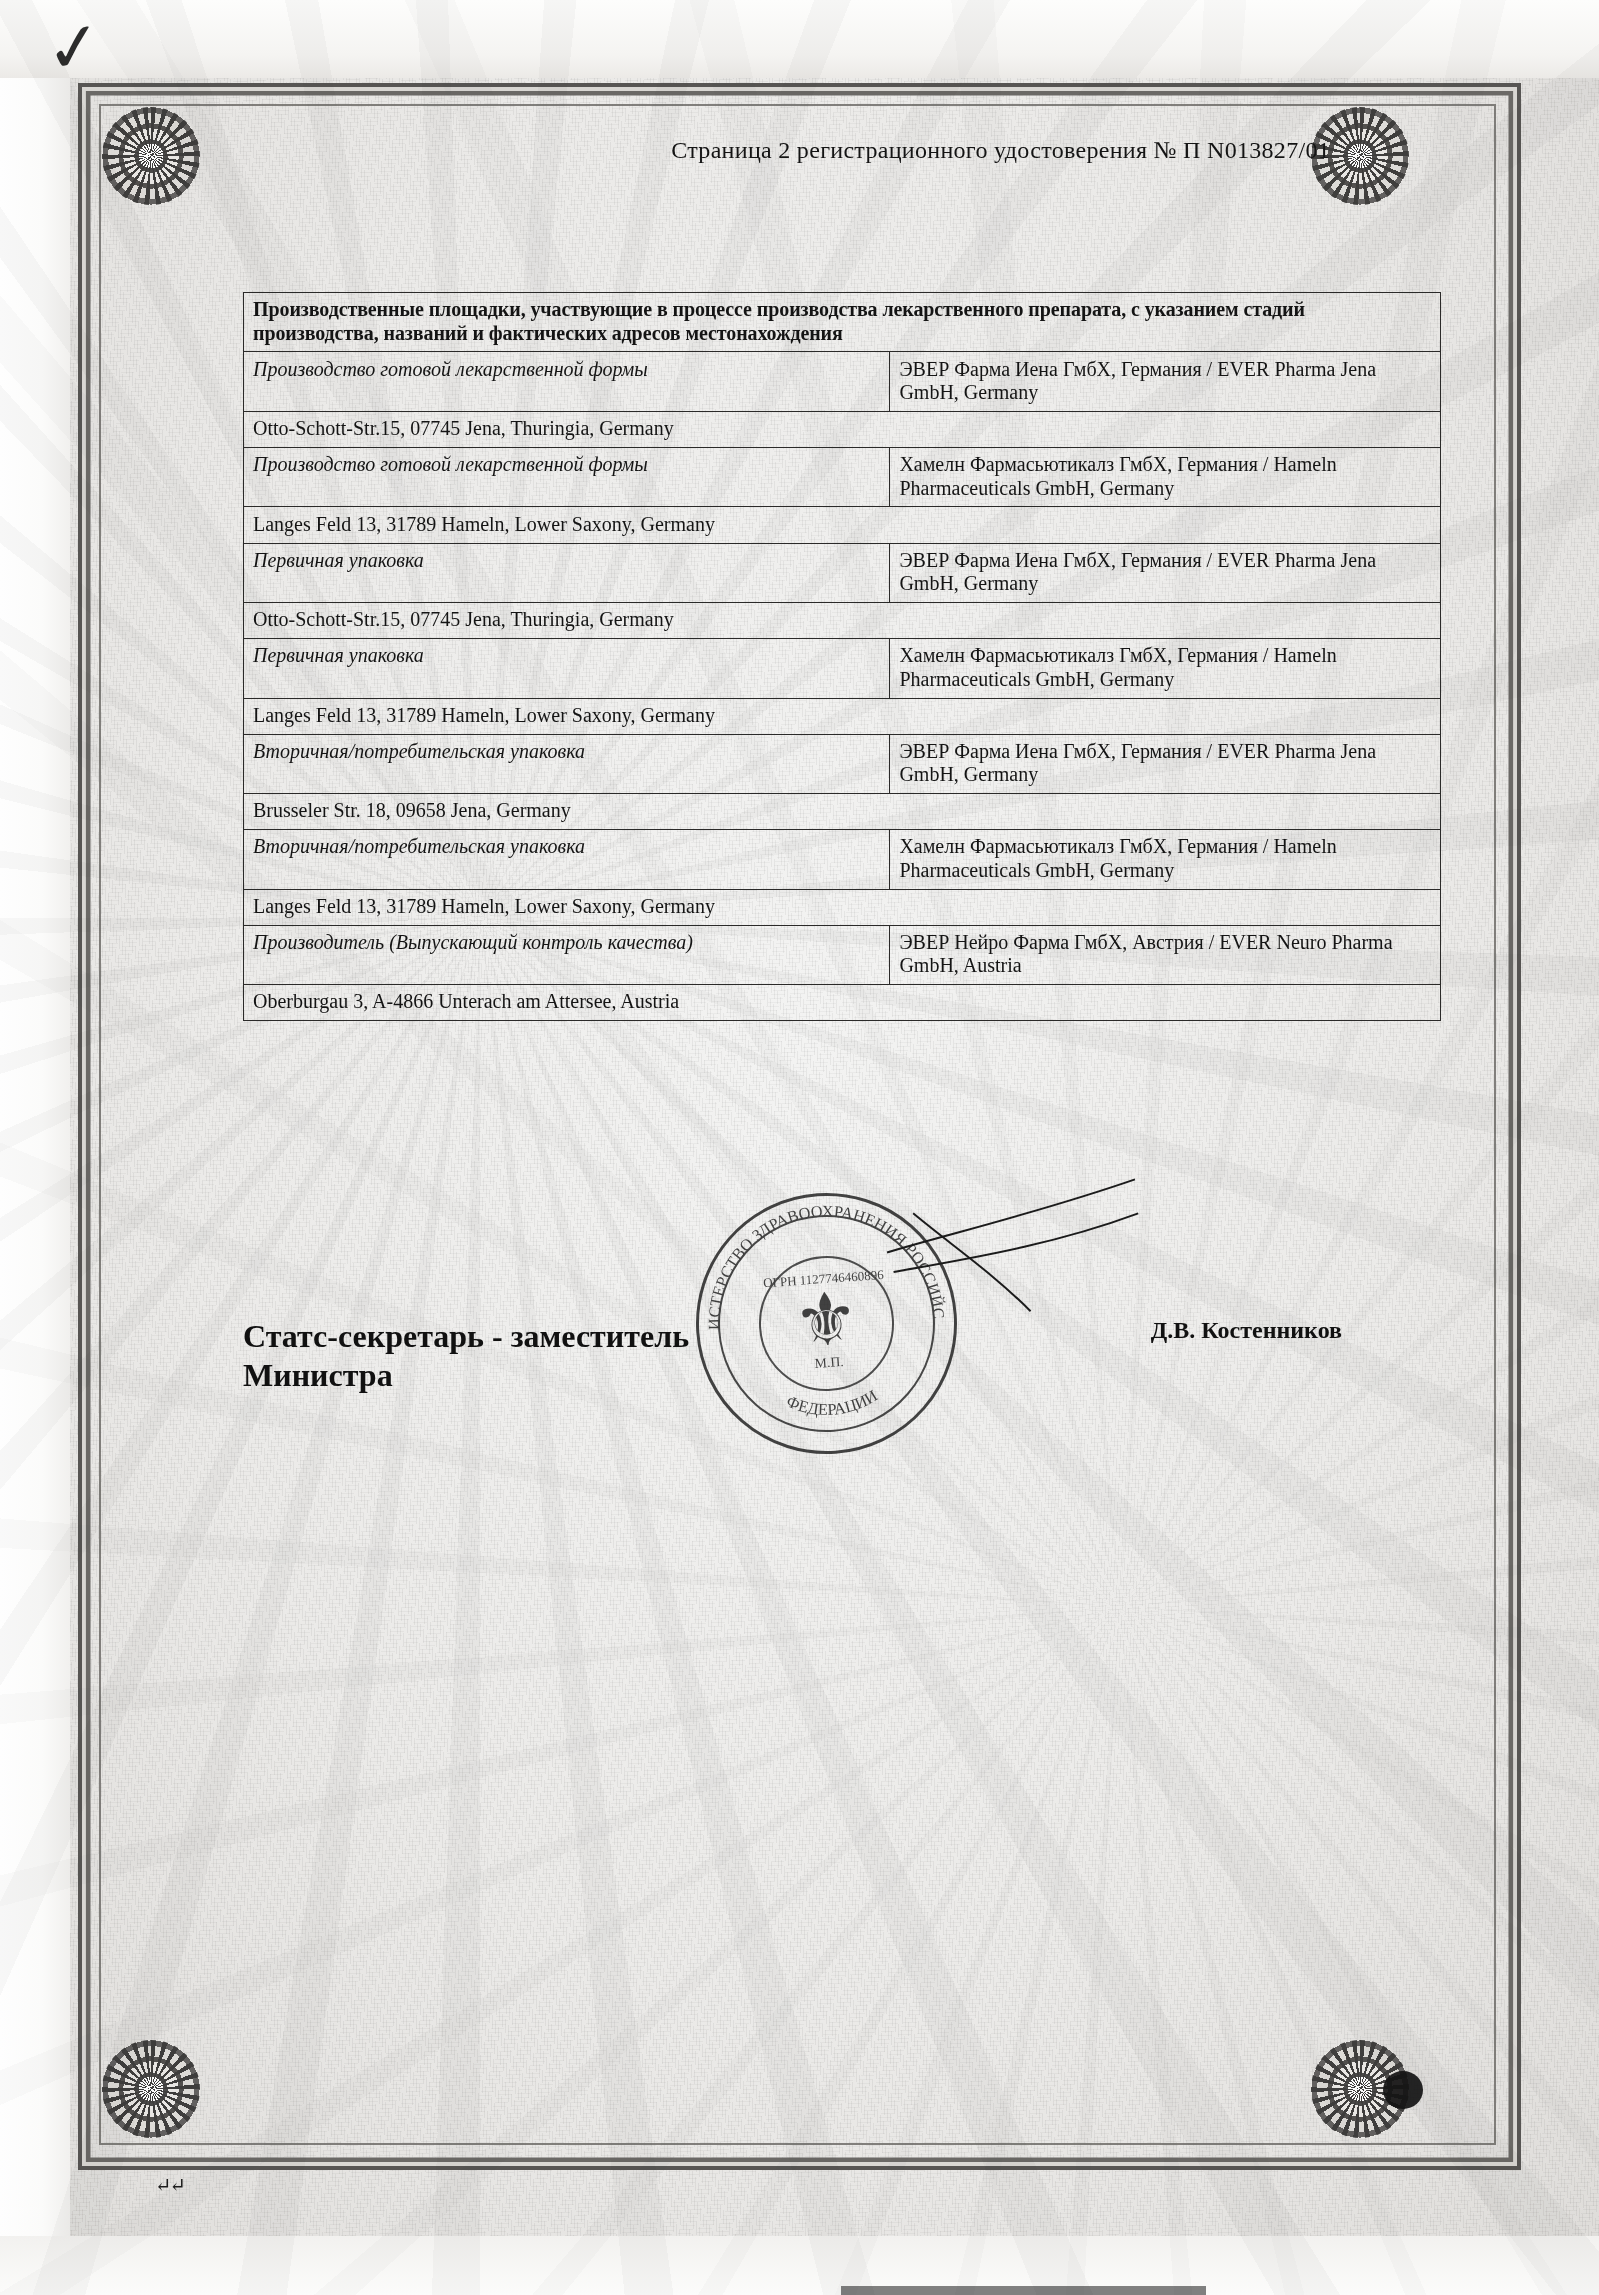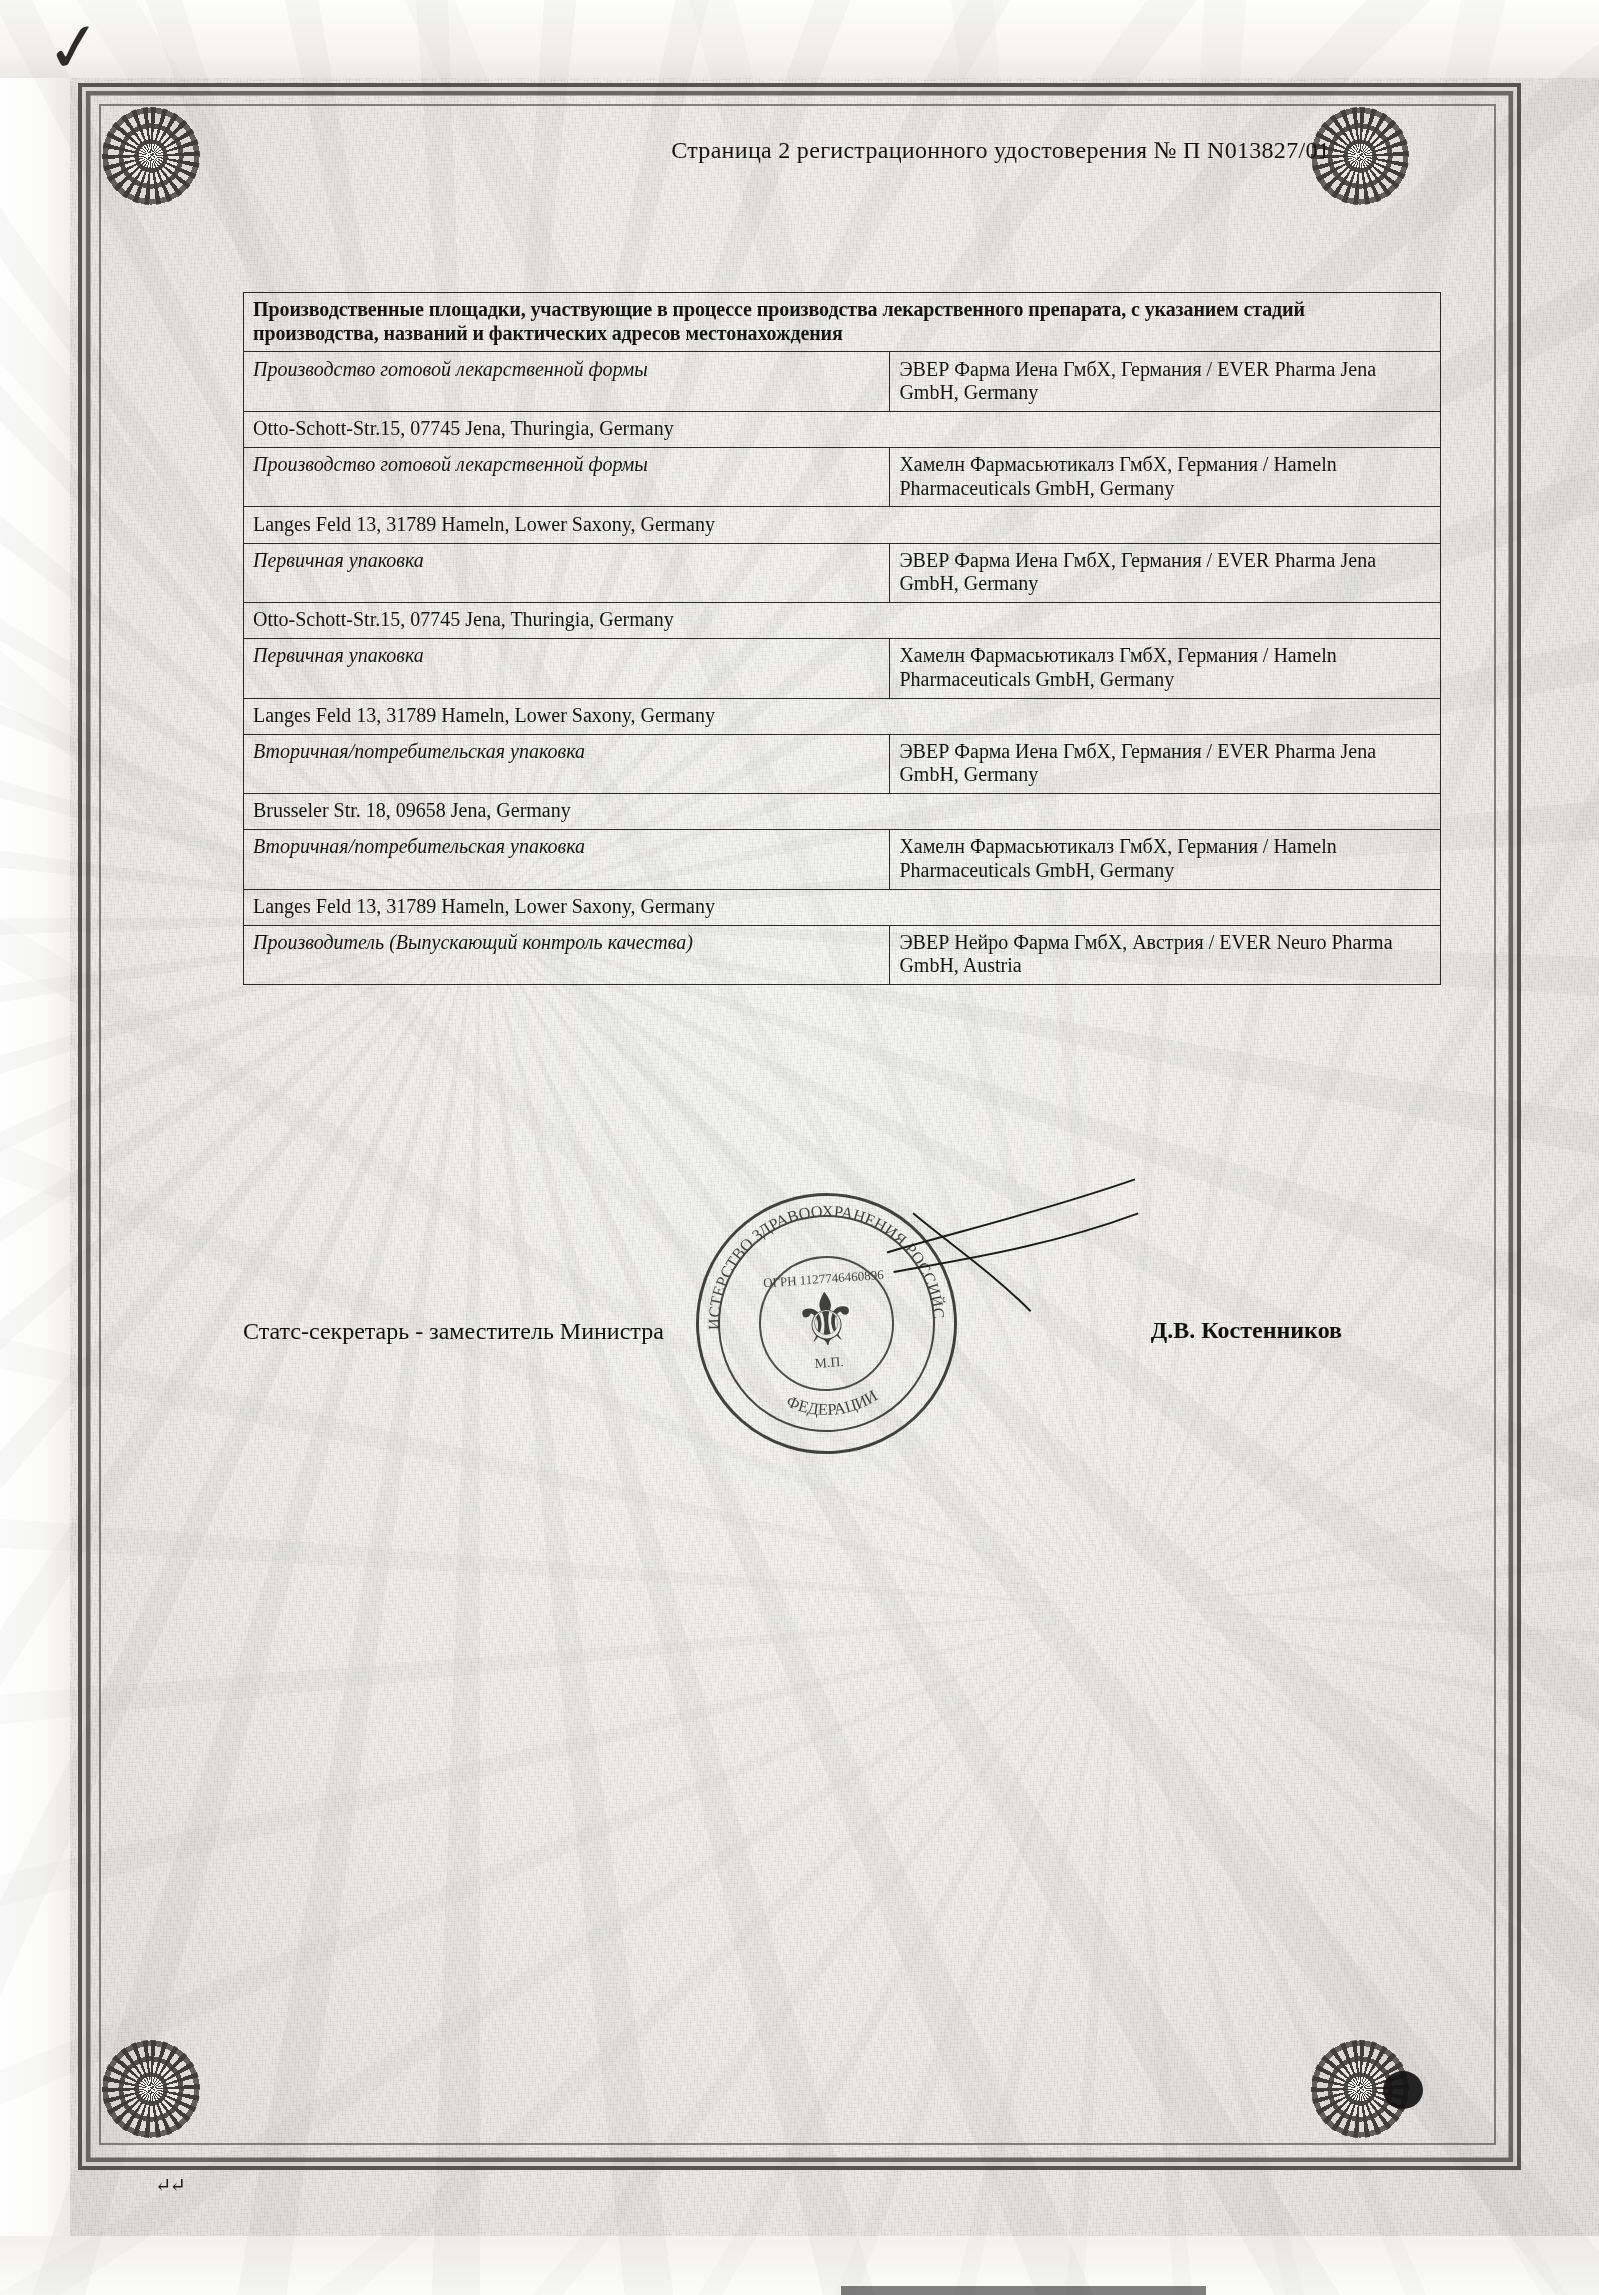--- a/index.html
+++ b/index.html
@@ -180,22 +180,22 @@
     position: absolute;
     left: 243px;
     top: 1317px;
     width: 1109px;
     height: 85px;
   }
   #signatory-title {
     position: absolute;
     left: 0; top: 0;
     width: 496px;
-    font-weight: normal;
-    font-size: 24px;
+    font-weight: bold;
+    font-size: 32px;
     line-height: 1.22;
     color: #111;
   }
   #signatory-name {
     position: absolute;
     right: 10px; top: 0;
     font-weight: bold;
     font-size: 24px;
     color: #111;
     white-space: nowrap;
@@ -342,20 +342,23 @@
         <td class="stage-cell">Вторичная/потребительская упаковка</td>
         <td class="org-cell">Хамелн Фармасьютикалз ГмбХ, Германия / Hameln Pharmaceuticals GmbH, Germany</td>
       </tr>
       <tr>
         <td class="addr-cell" colspan="2">Langes Feld 13, 31789 Hameln, Lower Saxony, Germany</td>
       </tr>
 
       <tr>
         <td class="stage-cell">Производитель (Выпускающий контроль качества)</td>
         <td class="org-cell">ЭВЕР Нейро Фарма ГмбХ, Австрия / EVER Neuro Pharma GmbH, Austria</td>
+      </tr>
+      <tr>
+        <td class="addr-cell" colspan="2">Oberburgau 3, A-4866 Unterach am Attersee, Austria</td>
       </tr>
     </tbody>
   </table>
 
   <div id="signature-block">
     <div id="signatory-title">Статс-секретарь - заместитель Министра</div>
     <div id="signatory-name">Д.В. Костенников</div>
   </div>
 
   <div id="stamp">

